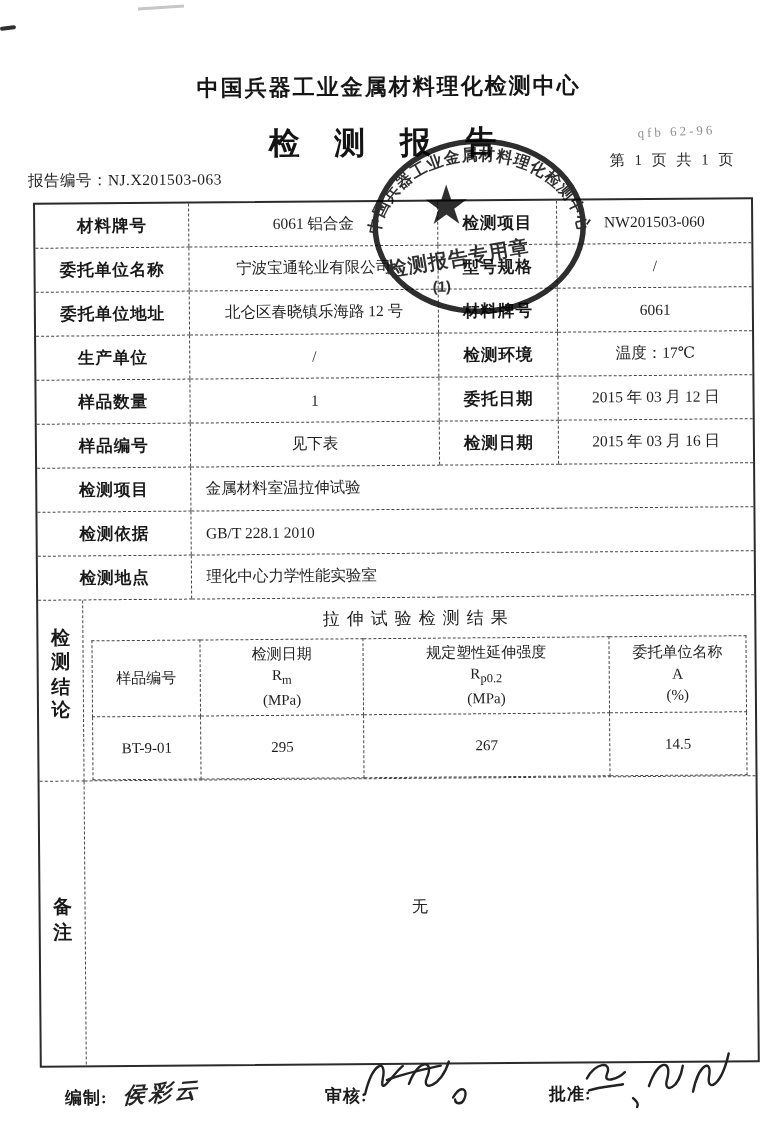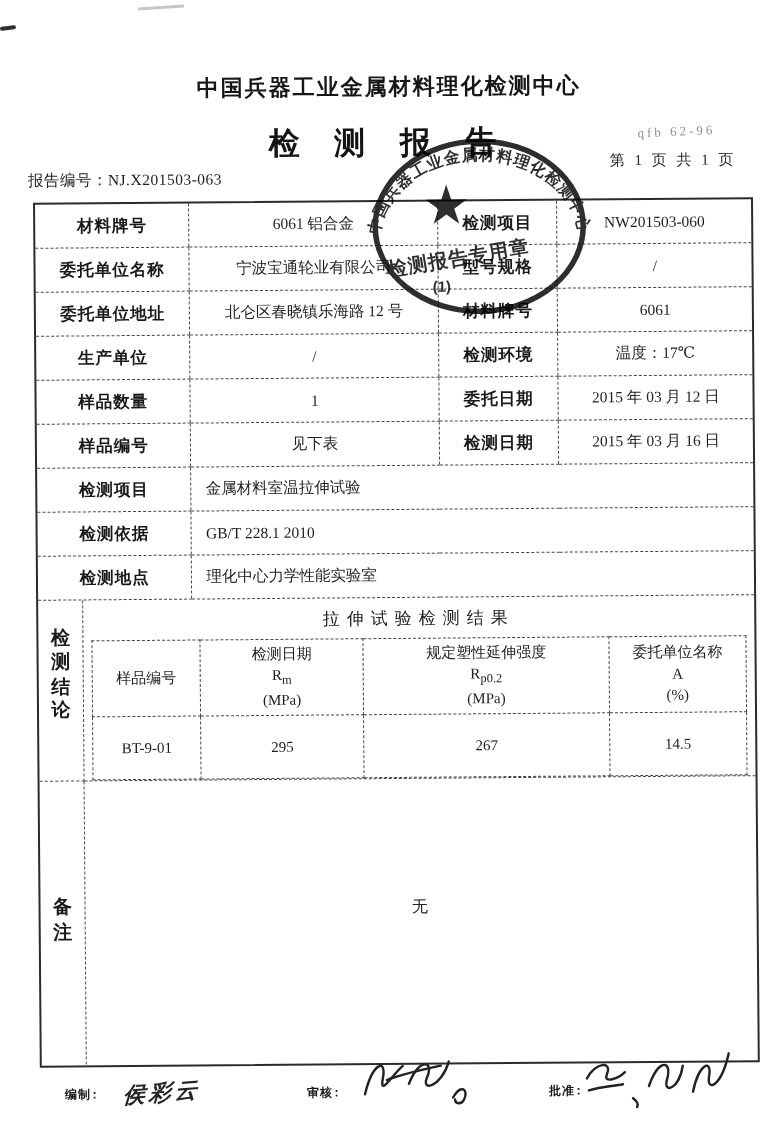--- a/index.html
+++ b/index.html
@@ -85,22 +85,22 @@
   .result-table .hl{line-height:1.45;}
   .remark-content{justify-content:flex-start;align-items:center;}
   .remark-value{margin-top:118px;font-size:16px;letter-spacing:2px;color:#222;}
 
   
   .stamp{position:absolute;left:366px;top:132px;width:230px;height:190px;
     opacity:.9;mix-blend-mode:multiply;pointer-events:none;z-index:5;}
 
   
   .footer-label{
-    position:absolute;font-family:Liberation Mono, monospace;
-    font-weight:bold;font-size:12px;color:#191919;letter-spacing:1px;top:1084px;
+    position:absolute;font-family:Liberation Serif, serif;
+    font-weight:bold;font-size:17px;color:#191919;letter-spacing:1px;top:1084px;
   }
   .prepared-name{
     position:absolute;left:118px;top:1076px;font-size:22px;font-weight:bold;
     font-style:italic;color:#242424;transform:rotate(-4deg) skewX(-8deg);
     letter-spacing:4px;
   }
   .sig{position:absolute;}
 </style>
 </head>
 <body>
@@ -240,21 +240,21 @@
         <textPath href="#stamp-arc" startOffset="50%" text-anchor="middle">中国兵器工业金属材料理化检测中心</textPath>
       </text>
       <text x="58" y="92" font-size="54" fill="#171717">★</text>
       <text x="95" y="133" font-size="19.5" font-weight="bold" fill="#171717" text-anchor="middle" transform="rotate(-9 95 133)" letter-spacing="1" font-family="Liberation Sans, DejaVu Sans, sans-serif">检测报告专用章</text>
       <text x="68" y="160" font-size="15" font-weight="bold" fill="#171717" font-family="Liberation Sans, DejaVu Sans, sans-serif">(1)</text>
     </svg>
 
     <div class="footer-label" style="left:60px;">编制:</div>
     <div class="prepared-name">侯彩云</div>
 
-    <div class="footer-label" style="left:302px;">审核:</div>
+    <div class="footer-label" style="left:320px;">审核:</div>
     <svg class="sig" style="left:352px;top:1050px;" width="125" height="62" viewBox="0 0 125 62" xmlns="http://www.w3.org/2000/svg">
       <g fill="none" stroke="#222" stroke-width="2.4" stroke-linecap="round">
         <path d="M8,44 C16,12 30,8 26,28 C22,48 36,24 46,16"></path>
         <path d="M30,30 C45,24 66,20 84,16"></path>
         <path d="M52,34 C62,8 78,10 70,28 C64,42 84,38 92,12"></path>
         <path d="M96,48 C104,34 112,40 107,50 C104,56 98,54 98,50"></path>
       </g>
     </svg>
 
     <div class="footer-label" style="left:544px;">批准:</div>

